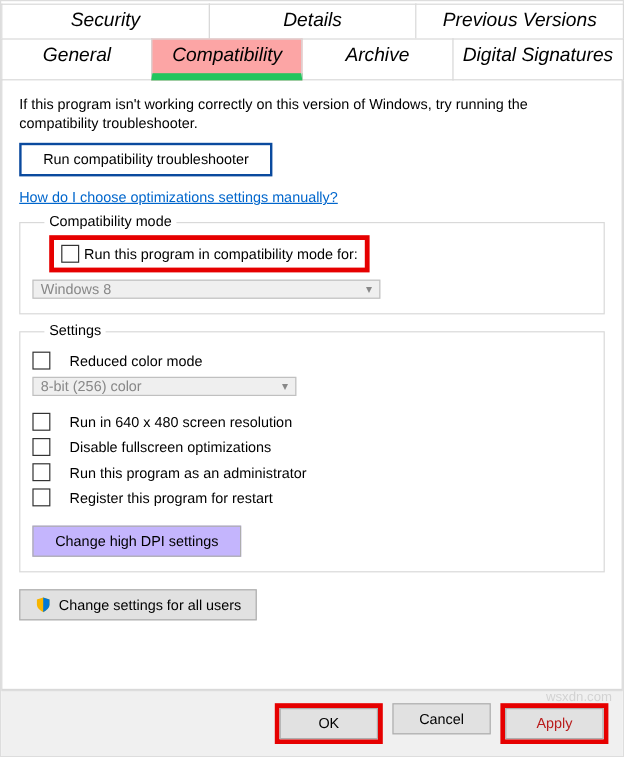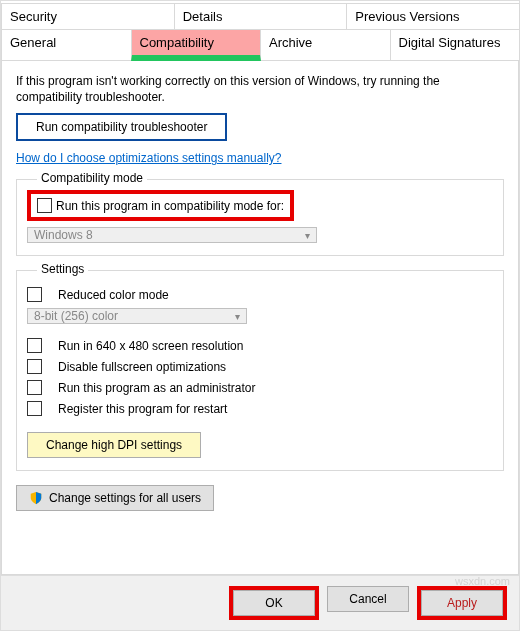--- a/index.html
+++ b/index.html
@@ -26,29 +26,30 @@
     flex-wrap: wrap;
     padding: 2px 0 0 0;
     margin: 0;
   }
   .tab-row {
     display: flex;
     width: 100%;
   }
   .tab {
     flex: 1;
-    text-align: left;
+    text-align: center;
     padding: 5px 8px;
     border: 1px solid #d9d9d9;
     border-bottom: none;
     background: #fff;
-    font-size: 13px;
+    font-size: 16px;
     cursor: pointer;
     white-space: nowrap;
     margin-right: -1px;
+    font-style: italic;
   }
   .tab.active {
     border-bottom: 6px solid #22c55e;
     position: relative;
     z-index: 2;
     background: #fca5a5;
   }
   .tab-row.row2 .tab {
     border-top: 1px solid #d9d9d9;
   }
@@ -132,25 +133,26 @@
   .select .chev {
     font-size: 10px;
     color: #888;
   }
   .highlight-red {
     border: 4px solid #e60000;
     padding: 4px 6px;
     display: inline-flex;
     align-items: center;
     gap: 4px;
+    margin-left: 14px;
   }
   .dpi-btn {
     margin-top: 10px;
     padding: 5px 18px;
-    background: #fef9c3;
+    background: #c4b5fd;
     border: 1px solid #adadad;
   }
   .allusers-btn {
     padding: 5px 12px;
     background: #e1e1e1;
     border: 1px solid #adadad;
     display: inline-flex;
     align-items: center;
     gap: 6px;
   }

